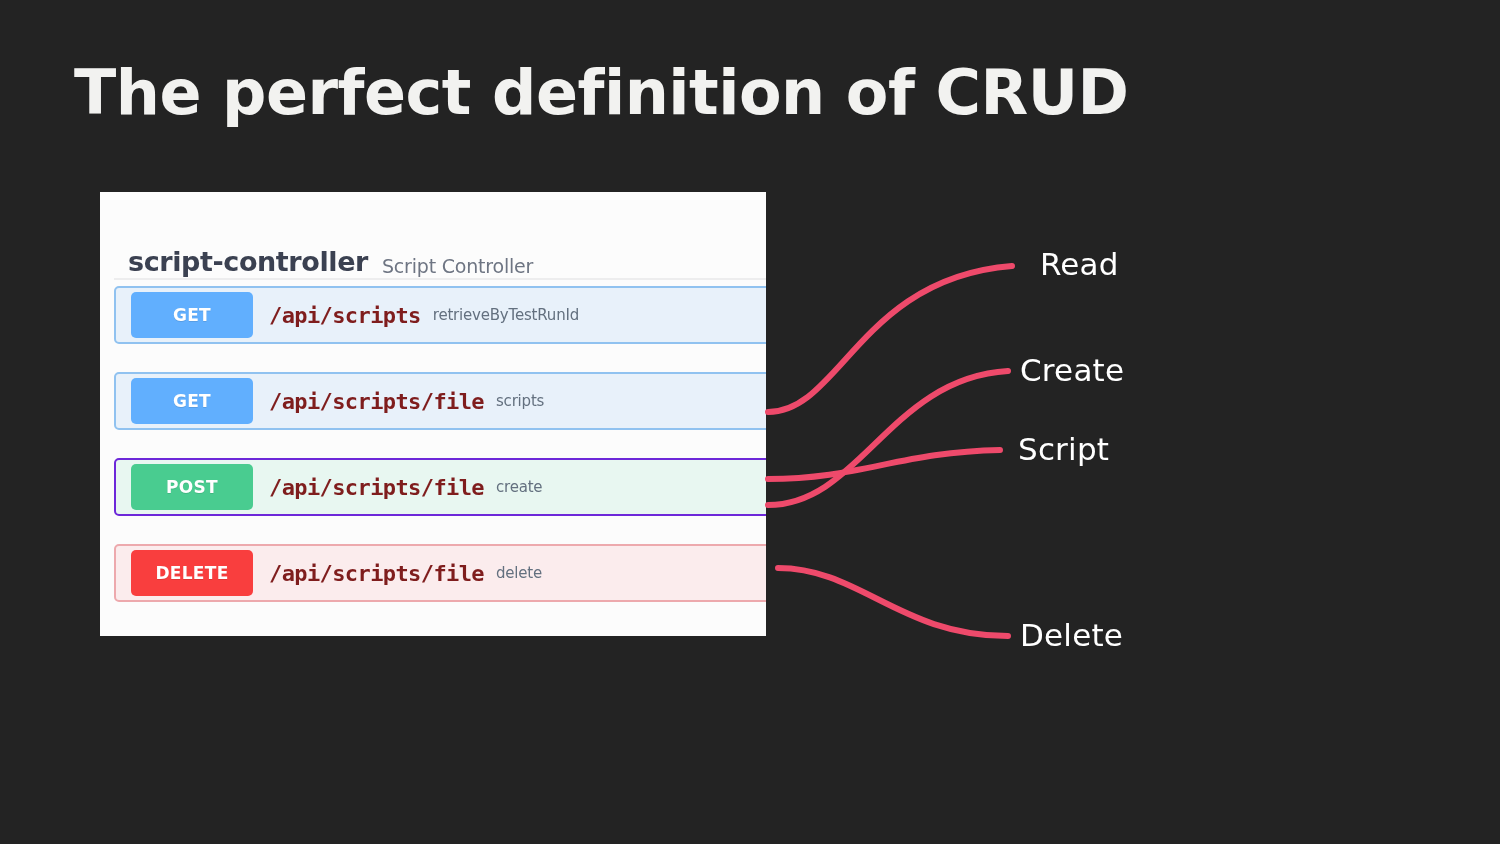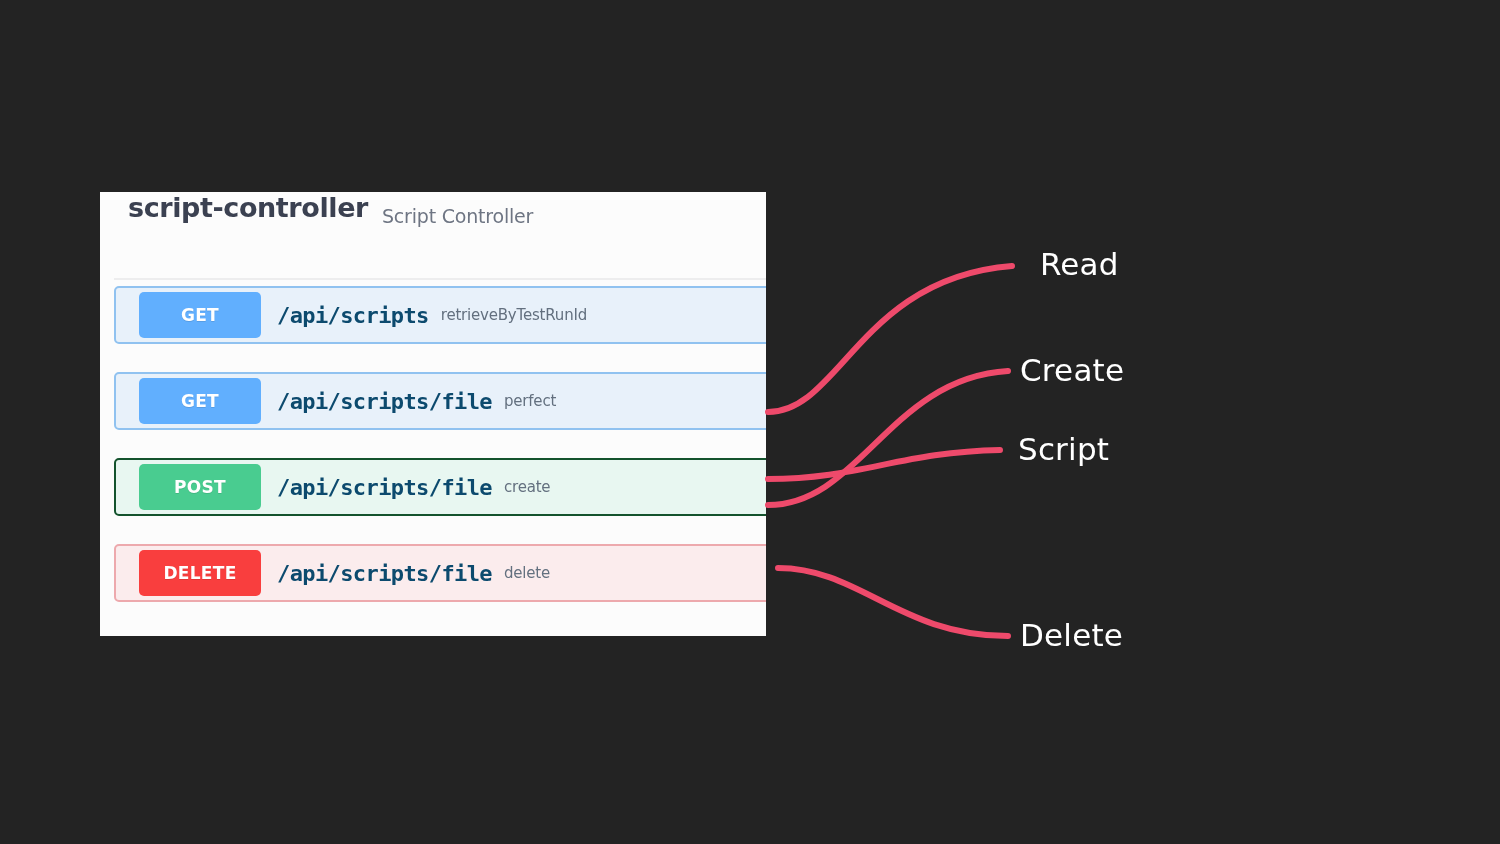--- a/index.html
+++ b/index.html
@@ -47,21 +47,21 @@
     overflow: hidden;
   }
 
   #swagger-header {
     position: absolute;
     left: 0;
     top: 0;
     width: 726px;
     height: 85px;
     display: flex;
-    align-items: flex-start;
+    align-items: flex-end;
     padding-left: 28px;
     box-sizing: border-box;
   }
   #swagger-header .tag-name {
     font-family: "DejaVu Sans", sans-serif;
     font-size: 27px;
     font-weight: 700;
     color: #3b4151;
     letter-spacing: -0.4px;
   }
@@ -91,31 +91,31 @@
     width: 760px;
   }
 
   .op-row {
     position: relative;
     height: 58px;
     margin-bottom: 28px;
     border-radius: 5px;
     display: flex;
     align-items: center;
-    padding-left: 23px;
+    padding-left: 15px;
     box-sizing: border-box;
     width: 760px;
   }
   .op-row.get {
     background: #e8f1fa;
     border: 2px solid #90c2f0;
   }
   .op-row.post {
     background: #e8f7f1;
-    border: 2px solid #14532d;
+    border: 2px solid #6d28d9;
   }
   .op-row.delete {
     background: #fbeced;
     border: 2px solid #eda9ad;
   }
 
   .method-badge {
     width: 122px;
     height: 46px;
     border-radius: 5px;
@@ -131,21 +131,21 @@
     text-shadow: 0 1px 0 rgba(0,0,0,0.10);
   }
   .method-badge.m-get    { background: #61affe; }
   .method-badge.m-post   { background: #49cc90; }
   .method-badge.m-delete { background: #f93e3e; }
 
   .op-path {
     font-family: "DejaVu Sans Mono", monospace;
     font-size: 22px;
     font-weight: 700;
-    color: #0c4a6e;
+    color: #7f1d1d;
     margin-left: 16px;
     letter-spacing: -0.6px;
     white-space: nowrap;
   }
   .op-summary {
     font-family: "DejaVu Sans", sans-serif;
     font-size: 15px;
     font-weight: 400;
     color: #63707f;
     margin-left: 12px;
@@ -177,41 +177,42 @@
   #label-read   { left: 1040px; top: 246px; }
   #label-create { left: 1020px; top: 352px; }
   #label-update { left: 1018px; top: 431px; }
   #label-delete { left: 1020px; top: 617px; }
 </style>
 </head>
 <body>
 
 <div id="slide">
 
+  <div id="slide-title">The perfect definition of CRUD</div>
 
   <div id="swagger-panel">
 
     <div id="swagger-header">
       <span class="tag-name">script-controller</span>
       <span class="tag-desc">Script Controller</span>
     </div>
     <div id="header-divider"></div>
 
     <div id="op-list">
 
       <div class="op-row get">
         <span class="method-badge m-get">GET</span>
         <span class="op-path">/api/scripts</span>
         <span class="op-summary">retrieveByTestRunId</span>
       </div>
 
       <div class="op-row get">
         <span class="method-badge m-get">GET</span>
         <span class="op-path">/api/scripts/file</span>
-        <span class="op-summary">perfect</span>
+        <span class="op-summary">scripts</span>
       </div>
 
       <div class="op-row post">
         <span class="method-badge m-post">POST</span>
         <span class="op-path">/api/scripts/file</span>
         <span class="op-summary">create</span>
       </div>
 
       <div class="op-row delete">
         <span class="method-badge m-delete">DELETE</span>

